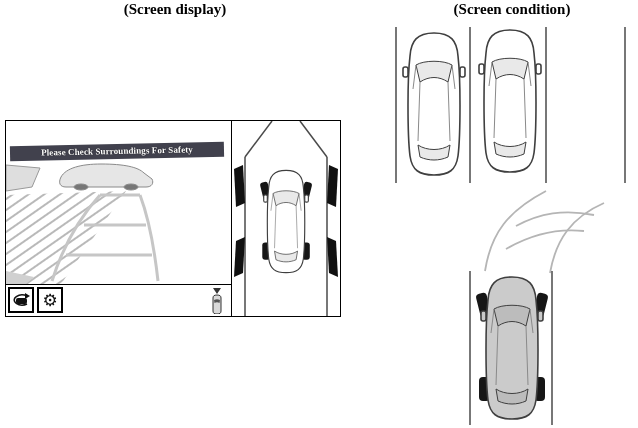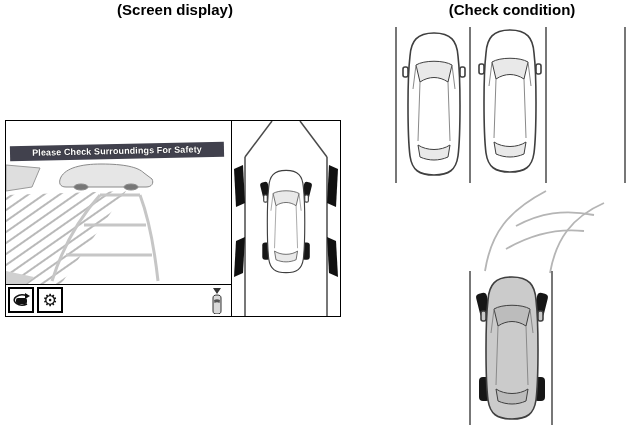--- a/index.html
+++ b/index.html
@@ -1,17 +1,17 @@
 <!DOCTYPE html>
 <html><head>
 <meta charset="utf-8">
 <style>
   html,body{margin:0;padding:0;background:#fff;}
   .stage{position:relative;width:638px;height:428px;background:#fff;
-         font-family:Liberation Sans, sans-serif;overflow:hidden;}
+         font-family:Liberation Serif, serif;overflow:hidden;}
 
   .title{position:absolute;top:1px;font-weight:bold;font-size:15px;color:#000;text-align:center;}
   #title-screen{left:75px;width:200px;}
   #title-actual{left:412px;width:200px;}
 
   
   .panel{position:absolute;left:5px;top:120px;width:334px;height:195px;
          border:1px solid #000;background:#fff;}
   .camera{position:absolute;left:0;top:0;width:225px;height:163px;overflow:hidden;}
   .banner{position:absolute;left:4px;top:23px;width:214px;height:15px;
@@ -56,21 +56,21 @@
       <path fill="none" stroke="#8a8a8a" stroke-width="1" d="M18 51 L16 110 M46 51 L48 110 M14 34 L11 58 M50 34 L53 58"></path>
       <rect style="fill:var(--body,#fff)" x="1" y="36" width="5" height="10" rx="2"></rect>
       <rect style="fill:var(--body,#fff)" x="58" y="36" width="5" height="10" rx="2"></rect>
     </g>
   </defs>
 </svg>
 
 <div class="stage">
 
   <div class="title" id="title-screen">(Screen display)</div>
-  <div class="title" id="title-actual">(Check condition)</div>
+  <div class="title" id="title-actual">(Screen condition)</div>
 
   <div class="panel">
 
     <div class="camera">
       <svg viewBox="0 0 225 163" width="225" height="163">
         <rect width="225" height="163" fill="#fff"></rect>
         <defs>
           <pattern id="hatch" width="9" height="9" patternUnits="userSpaceOnUse" patternTransform="rotate(55)">
             <rect width="9" height="9" fill="#fff"></rect>
             <line x1="0" y1="0" x2="0" y2="9" stroke="#b9b9b9" stroke-width="4"></line>

